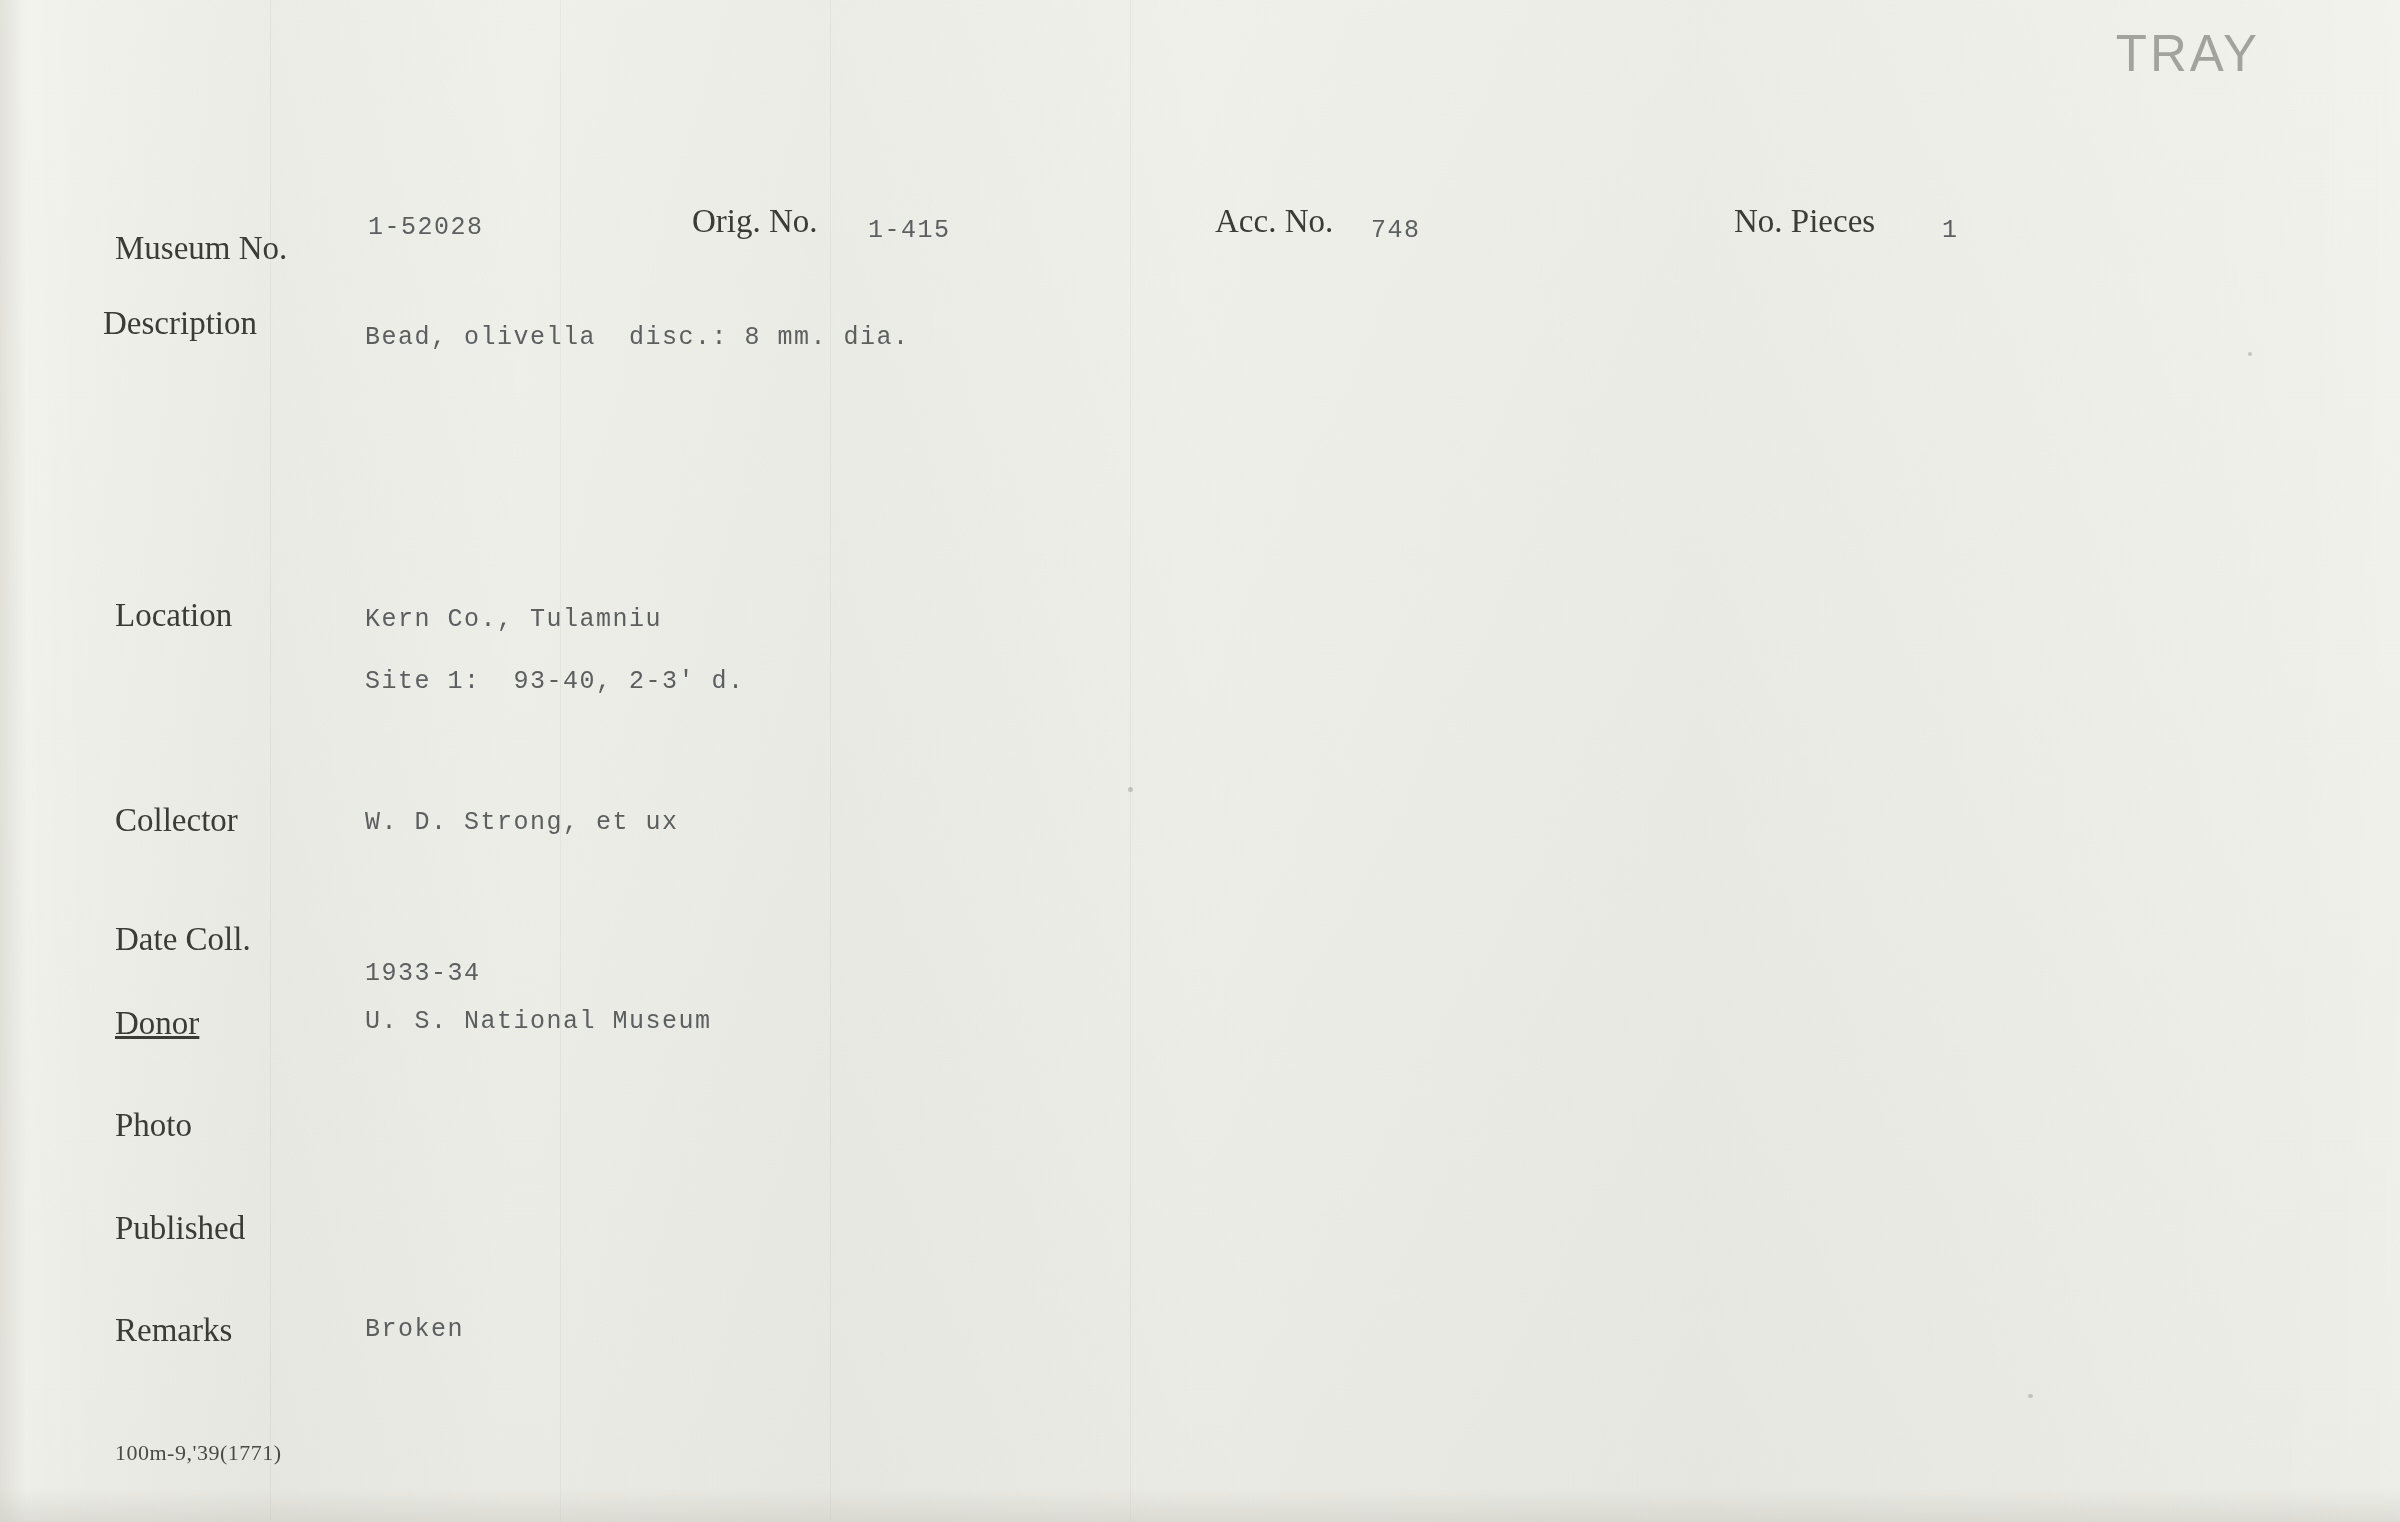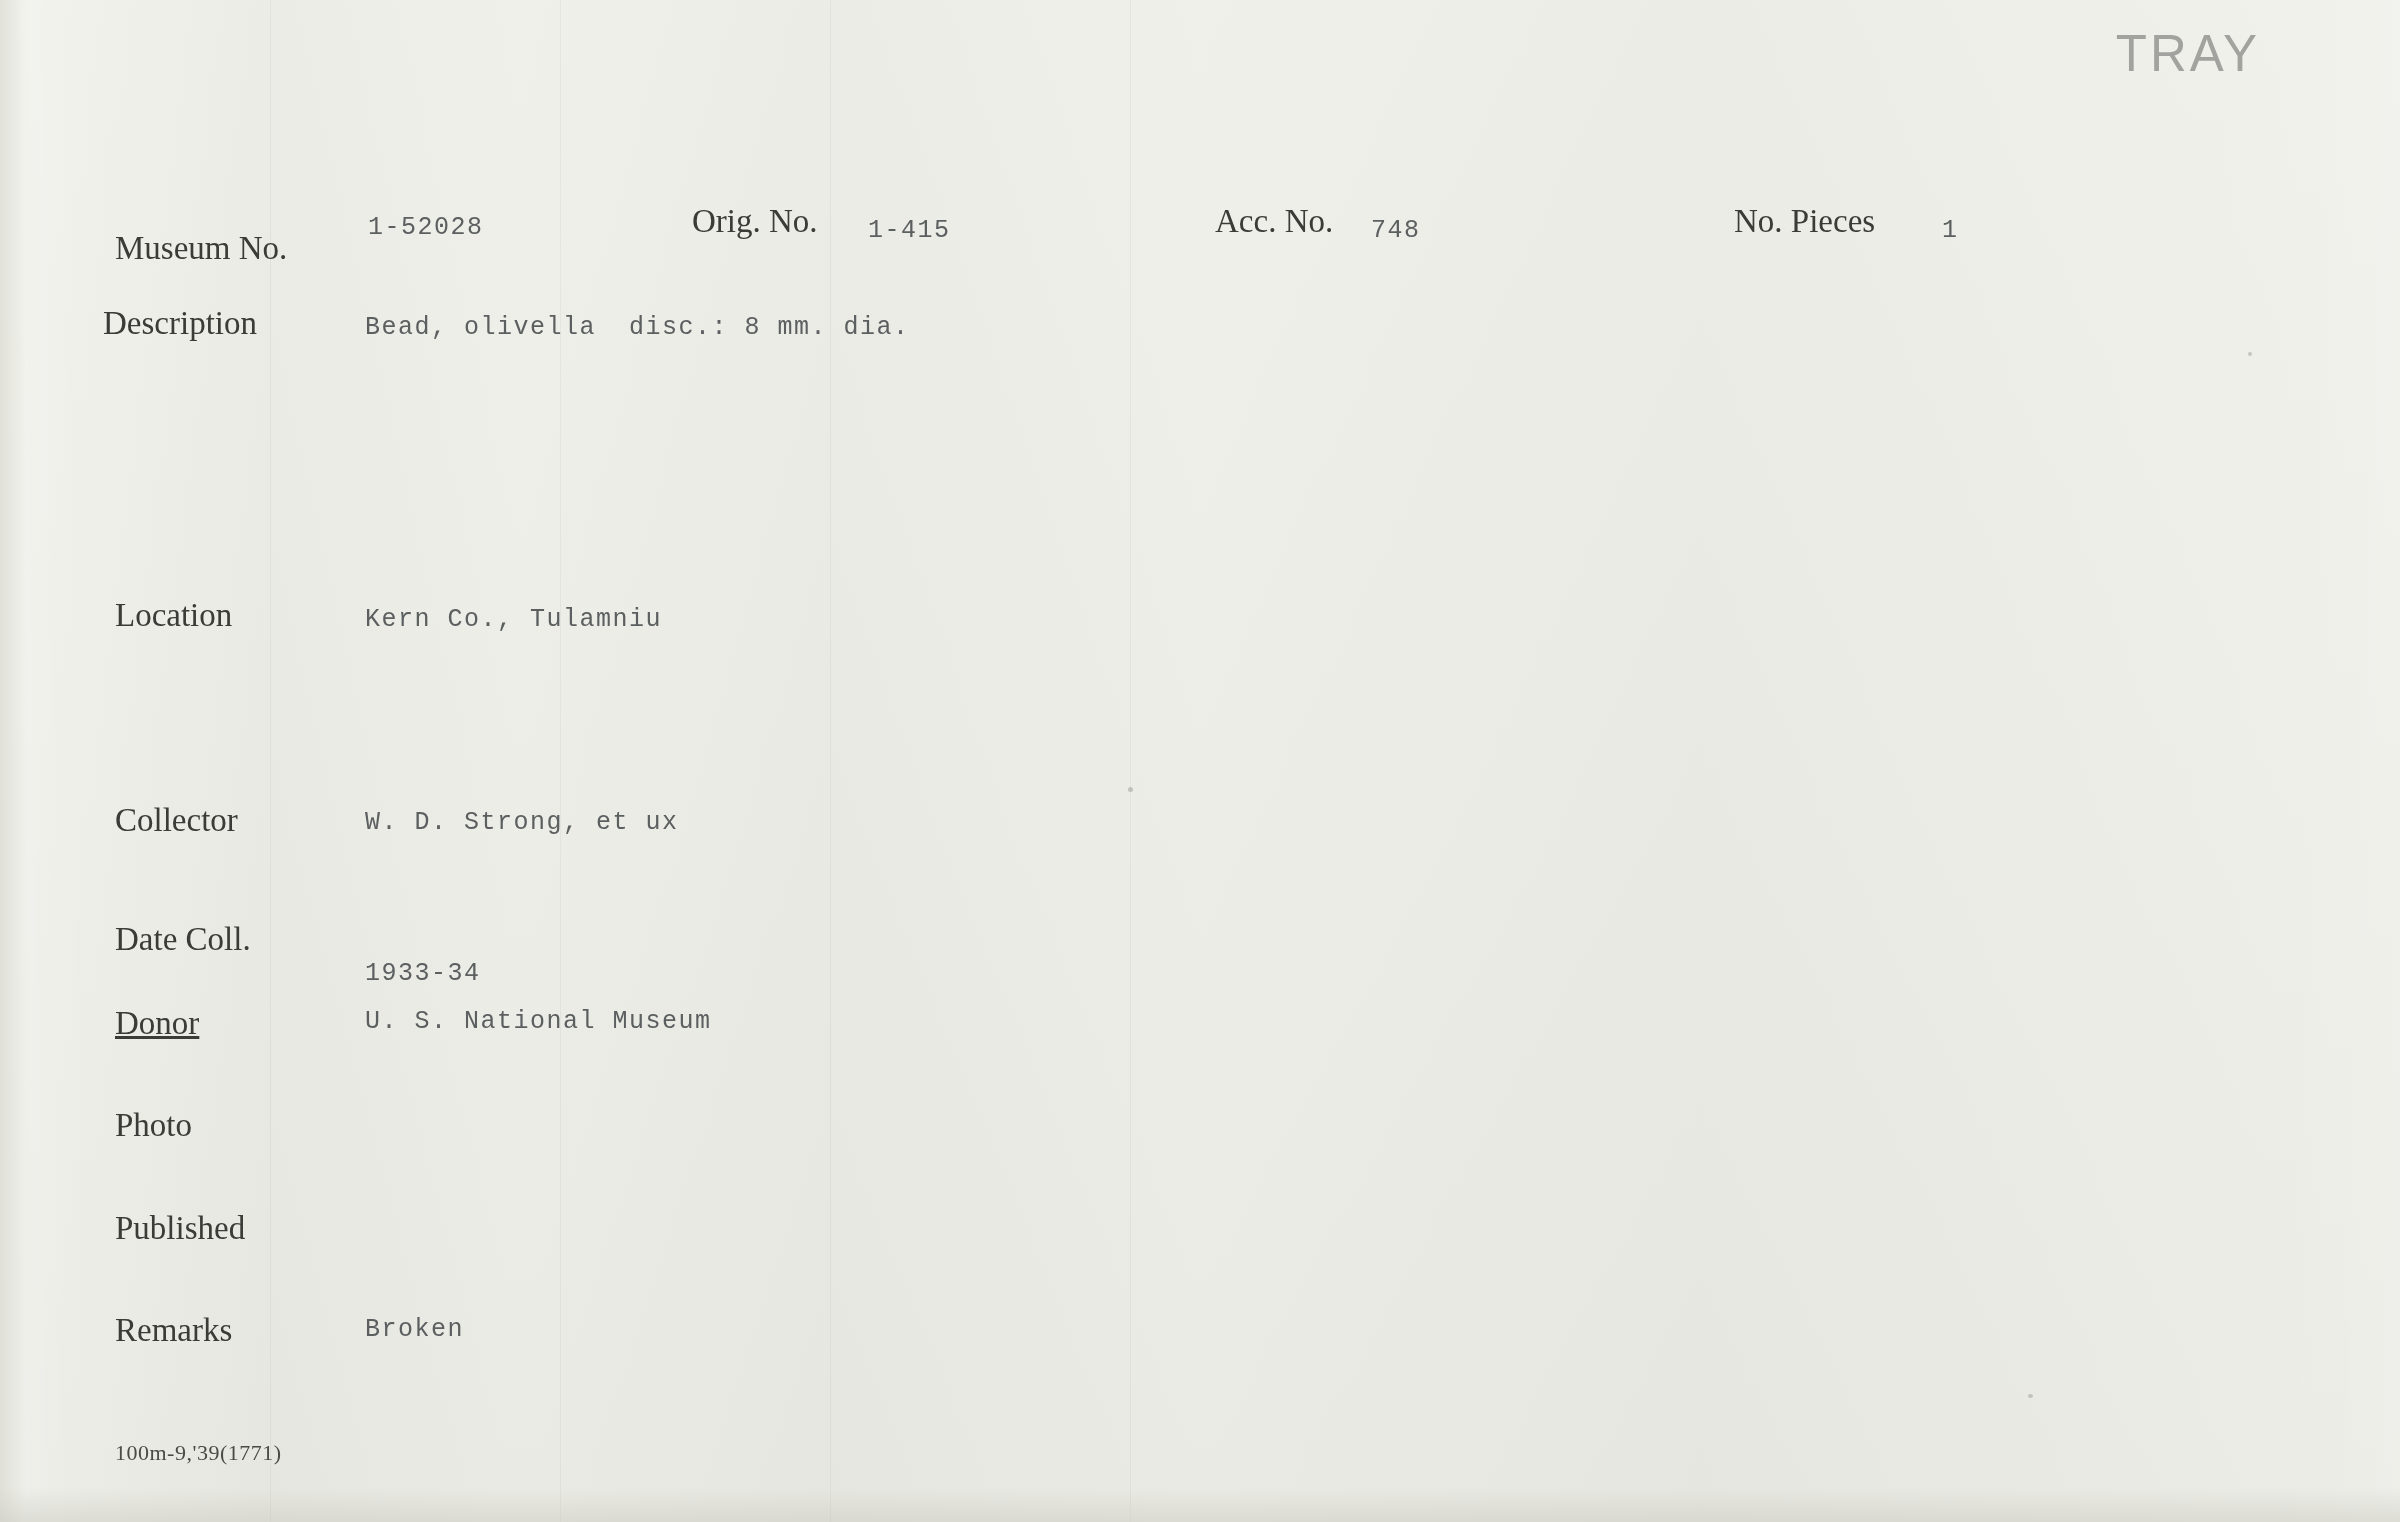--- a/index.html
+++ b/index.html
@@ -126,24 +126,25 @@
   <div class="label" style="left:692px; top:203px;">Orig. No.</div>
   <div class="typed" style="left:868px; top:216px;">1-415</div>
 
   <div class="label" style="left:1215px; top:203px;">Acc. No.</div>
   <div class="typed" style="left:1371px; top:216px;">748</div>
 
   <div class="label" style="left:1734px; top:203px;">No. Pieces</div>
   <div class="typed" style="left:1942px; top:216px;">1</div>
 
   <div class="label" style="left:103px; top:305px;">Description</div>
-  <div class="typed" style="left:365px; top:313px;">Bead, olivella  disc.: 8 mm. dia.</div>
+  <div class="typed" style="left:365px; top:323px;">Bead, olivella  disc.: 8 mm. dia.</div>
 
   <div class="label" style="left:115px; top:597px;">Location</div>
   <div class="typed" style="left:365px; top:605px;">Kern Co., Tulamniu</div>
+  <div class="typed" style="left:365px; top:667px;">Site 1:  93-40, 2-3' d.</div>
 
   <div class="label" style="left:115px; top:802px;">Collector</div>
   <div class="typed" style="left:365px; top:808px;">W. D. Strong, et ux</div>
 
   <div class="label" style="left:115px; top:905px;margin-top:16px;">Date Coll.</div>
   <div class="typed" style="left:365px; top:912px;margin-top:47px;">1933-34</div>
 
   <div class="label" style="left:115px; top:1005px;text-decoration:underline;">Donor</div>
   <div class="typed" style="left:365px; top:1007px;">U. S. National Museum</div>
 

